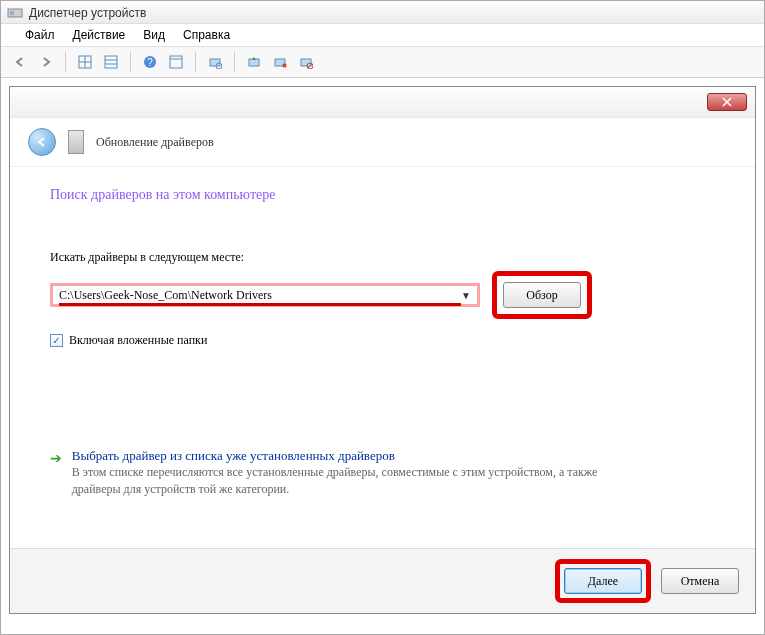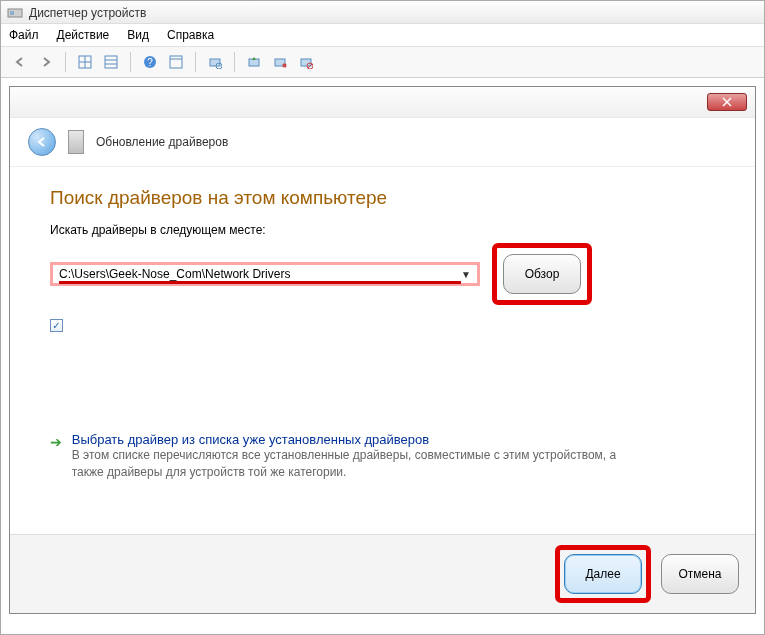--- a/index.html
+++ b/index.html
@@ -24,21 +24,21 @@
       align-items: flex-end;
       gap: 6px;
       border-bottom: 1px solid #ddd;
     }
     .titlebar .app-icon {
       width: 16px; height: 16px;
       display: inline-flex; align-items: center; justify-content: center;
     }
     .titlebar .title { color: #333; font-size: 12px; }
     .menubar {
-      padding: 4px 8px;
+      padding: 4px 24px;
       display: flex;
       gap: 18px;
       background: #fff;
       border-bottom: 1px solid #e0e0e0;
     }
     .menubar .menu-item { color: #000; cursor: default; }
     .toolbar {
       padding: 4px 8px;
       display: flex;
       align-items: center;
@@ -50,20 +50,21 @@
       width: 22px; height: 22px;
       display: inline-flex; align-items: center; justify-content: center;
       border: 1px solid transparent;
       border-radius: 2px;
     }
     .tbsep { width: 1px; height: 20px; background: #ccc; margin: 0 4px; }
     .content-area {
       flex: 1;
       padding: 8px;
       background: #fff;
+      font-family: Liberation Serif, serif;
     }
     .dialog-outer {
       border: 1px solid #888;
       height: 528px;
       background: #fff;
       position: relative;
       display: flex;
       flex-direction: column;
     }
     .dialog-header {
@@ -100,23 +101,23 @@
       width: 16px; height: 24px;
       background: linear-gradient(#e8e8e8, #c0c0c0);
       border: 1px solid #999;
     }
     .dialog-title { font-size: 12px; color: #333; }
     .dialog-body {
       padding: 20px 40px;
       flex: 1;
     }
     .heading {
-      color: #a16207;
-      font-size: 19px;
-      margin-bottom: 14px;
+      color: #8b5cf6;
+      font-size: 14px;
+      margin-bottom: 47px;
     }
     .field-label { color: #000; margin-bottom: 6px; }
     .path-row {
       display: flex;
       align-items: center;
       gap: 12px;
     }
     .combo {
       flex: 1;
       max-width: 430px;
@@ -136,24 +137,24 @@
       background: #cc0000;
     }
     .combo-arrow { font-size: 10px; color: #333; }
     .browse-wrap {
       border: 5px solid #e00000;
       border-radius: 6px;
       padding: 6px;
     }
     .btn {
       min-width: 78px;
-      height: 40px;
+      height: 26px;
       background: linear-gradient(#fdfdfd, #e3e3e3);
       border: 1px solid #8a8a8a;
-      border-radius: 10px;
+      border-radius: 3px;
       display: inline-flex;
       align-items: center;
       justify-content: center;
       font-size: 12px;
       padding: 0 12px;
       cursor: default;
     }
     .btn.primary {
       border: 1px solid #2f7fc1;
       background: linear-gradient(#eaf4fd, #cde6f9);
@@ -318,20 +319,21 @@
             </span>
             <span class="combo-arrow">▼</span>
           </div>
           <div class="browse-wrap">
             <div class="btn">Обзор</div>
           </div>
         </div>
 
         <div class="checkbox-row">
           <span class="checkbox">✓</span>
+          <span>Включая вложенные папки</span>
         </div>
 
         <div class="link-section">
           <span class="arrow-small">➔</span>
           <div>
             <div class="link-title">Выбрать драйвер из списка уже установленных драйверов</div>
             <div class="link-desc">В этом списке перечисляются все установленные драйверы, совместимые с этим устройством, а также драйверы для устройств той же категории.</div>
           </div>
         </div>
       </div>

